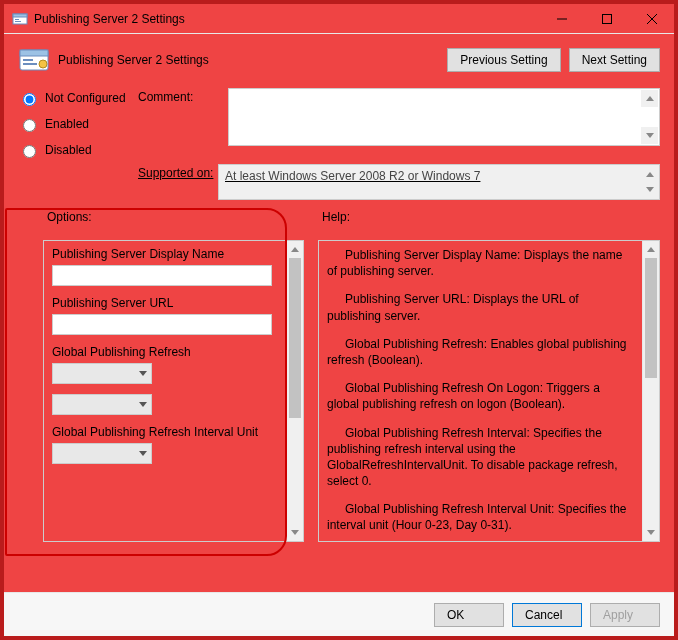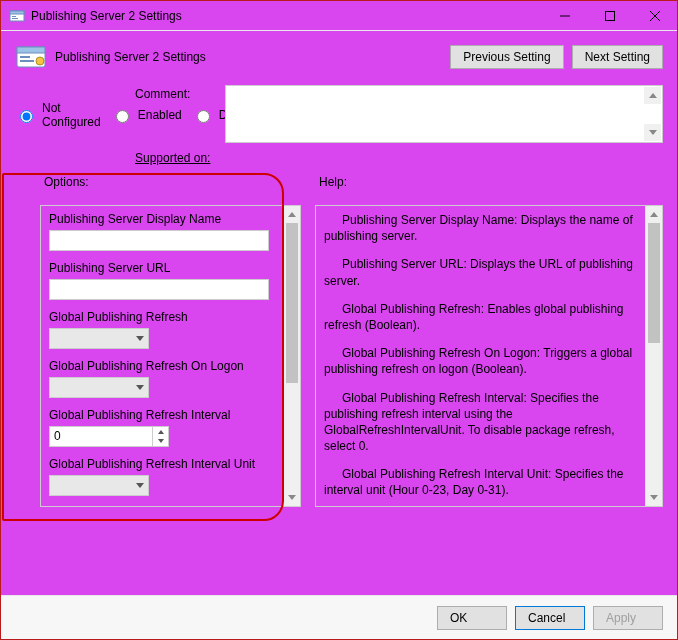--- a/index.html
+++ b/index.html
@@ -1,32 +1,32 @@
 <!DOCTYPE html>
 <html><head>
 <meta charset="utf-8">
 <style>
   * { box-sizing: border-box; font-family: "Segoe UI", Tahoma, sans-serif; font-size: 12px; }
   body { margin: 0; background: #fff; }
-  .window { width: 678px; height: 640px; border: 1px solid #b91c1c; background: #d946ef; position: relative; }
+  .window { width: 678px; height: 640px; border: 4px solid #b91c1c; background: #ef4444; position: relative; }
   .titlebar { height: 30px; display: flex; align-items: center; padding-left: 8px; border-bottom: 1px solid #e8e8e8; }
   .titlebar-icon { width: 16px; height: 16px; margin-right: 6px; }
   .titlebar-title { flex: 1; color: #000; }
   .titlebar-buttons { display: flex; }
   .tb-btn { width: 45px; height: 29px; display: flex; align-items: center; justify-content: center; }
   .tb-btn svg { stroke: #000; }
   .header-row { display: flex; align-items: center; padding: 10px 14px 6px 14px; }
   .header-icon { width: 32px; height: 32px; margin-right: 8px; flex-shrink: 0; }
   .header-title { flex: 1; }
   .nav-buttons { display: flex; gap: 8px; }
   .btn { border: 1px solid #adadad; background: #e1e1e1; padding: 4px 12px; min-width: 70px; text-align: left; cursor: default; }
   .btn.primary { border: 1.5px solid #0078d7; }
   .btn.disabled { color: #a0a0a0; }
   .config-row { display: flex; padding: 6px 14px 0 14px; }
-  .radio-col { width: 120px; display: flex; gap: 10px; padding-top: 2px; }
+  .radio-col { width: 120px; display: flex; flex-direction: column; gap: 10px; padding-top: 2px; }
   .radio-item { display: flex; align-items: center; gap: 6px; }
   .radio-item label { cursor: default; }
   .label-col { width: 90px; padding-top: 2px; }
   .comment-box { flex: 1; height: 58px; border: 1px solid #ccc; background: #fff; position: relative; }
   .supported-row { display: flex; padding: 6px 14px 6px 134px; text-decoration: underline; }
   .supported-box { flex: 1; height: 36px; border: 1px solid #ccc; background: #f0f0f0; position: relative; padding: 4px 6px; color: #444; }
   .scroll-arrow { position: absolute; right: 1px; width: 17px; height: 17px; background: #f0f0f0; display: flex; align-items: center; justify-content: center; }
   .scroll-arrow.top { top: 1px; }
   .scroll-arrow.bottom { bottom: 1px; }
   .panels-row { display: flex; gap: 14px; padding: 4px 14px 0 4px; }
@@ -127,20 +127,25 @@
     </div>
     <div class="label-col">Comment:</div>
     <div class="comment-box">
       <div class="scroll-arrow top arrow-up"></div>
       <div class="scroll-arrow bottom arrow-down"></div>
     </div>
   </div>
 
   <div class="supported-row">
     <div class="label-col" style="width:80px">Supported on:</div>
+    <div class="supported-box">
+      <span>At least Windows Server 2008 R2 or Windows 7</span>
+      <div class="scroll-arrow top arrow-up"></div>
+      <div class="scroll-arrow bottom arrow-down"></div>
+    </div>
   </div>
 
   <div class="panels-row">
     <div class="options-panel">
       <div class="red-highlight"></div>
       <div class="options-header-area">
         <div class="panel-label">Options:</div>
       </div>
       <div class="options-body">
         <div class="options-content" id="options-content">
@@ -150,29 +155,21 @@
             </div>
             <div class="opt-group">
               <div class="opt-label">Publishing Server URL</div>
               <div class="opt-text"></div>
             </div>
             <div class="opt-group">
               <div class="opt-label">Global Publishing Refresh</div>
               <div class="opt-select"></div>
             </div>
             <div class="opt-group">
-              <div class="opt-label">Global Publishing Refresh On Logon</div>
               <div class="opt-select"></div>
-            </div>
-            <div class="opt-group">
-              <div class="opt-label">Global Publishing Refresh Interval</div>
-              <div class="opt-spinner">0<div class="spinner-arrows">
-                  <div class="spinner-up"></div>
-                  <div class="spinner-down"></div>
-                </div></div>
             </div>
             <div class="opt-group">
               <div class="opt-label">Global Publishing Refresh Interval Unit</div>
               <div class="opt-select"></div>
             </div>
           </div>
         <div class="vscroll">
           <div class="arrow arrow-up"></div>
           <div class="track">
               <div class="thumb" style="top:0;height:60%"></div>

